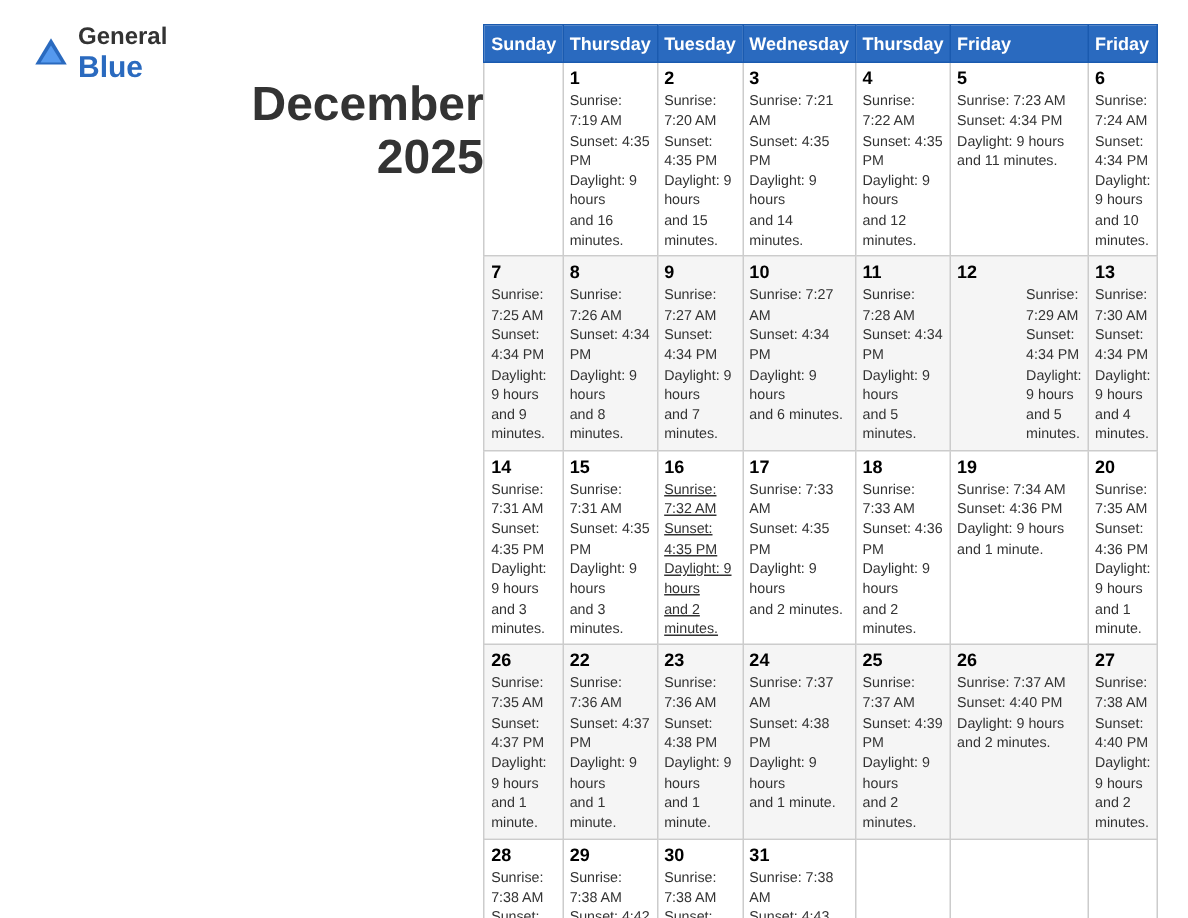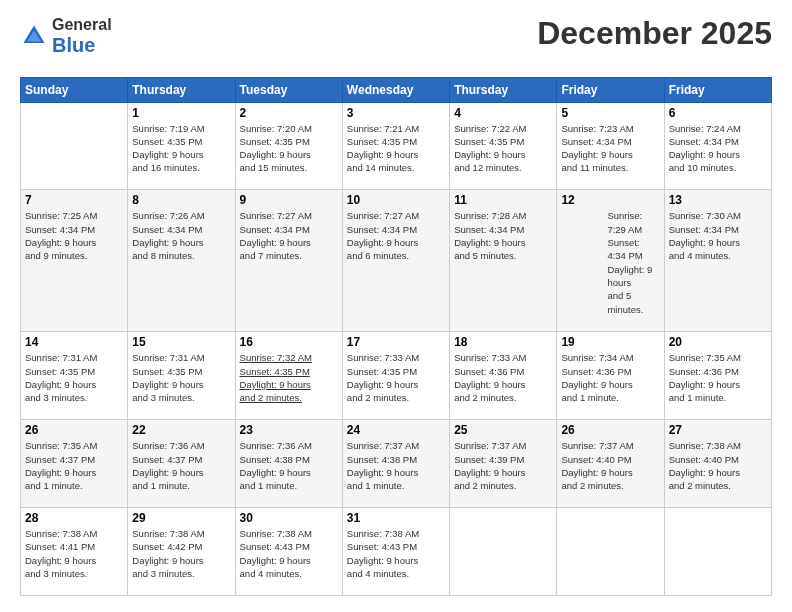--- a/index.html
+++ b/index.html
@@ -8,22 +8,21 @@
       background: #fff;
       width: 792px;
       height: 612px;
       overflow: hidden;
     }
     .page {
       width: 792px;
       height: 612px;
       padding: 16px 20px;
       display: flex;
-      flex-direction: column;
-      gap: 11px;
+      flex-direction: row;
     }
     .header {
       display: flex;
       justify-content: space-between;
       align-items: flex-start;
       margin-bottom: 10px;
     }
     .logo {
       display: flex;
       align-items: center;
@@ -43,20 +42,21 @@
       font-size: 20px;
       font-weight: bold;
       color: #2a6abf;
     }
     .logo-icon {
       width: 28px;
       height: 28px;
     }
     .title-block {
       text-align: right;
+      margin-top: 36px;
     }
     .month-title {
       font-size: 32px;
       font-weight: bold;
       color: #333;
       line-height: 1.1;
     }
     .location {
       font-size: 14px;
       color: #555;

